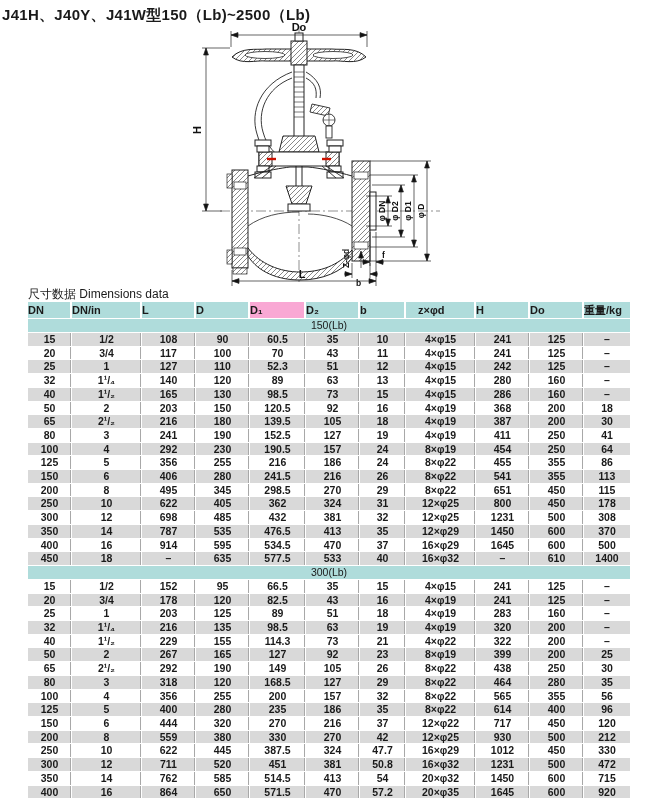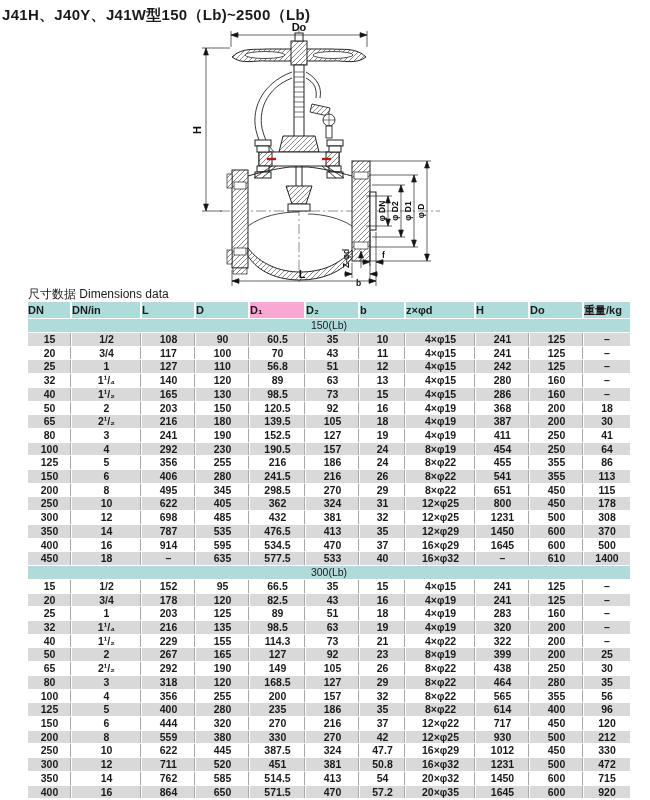--- a/index.html
+++ b/index.html
@@ -245,21 +245,21 @@
   </colgroup>
   <thead>
     <tr>
         <th style="background: rgb(175, 220, 219);">DN</th>
         <th style="background: rgb(175, 220, 219);">DN/in</th>
         <th style="background: rgb(175, 220, 219);">L</th>
         <th style="background: rgb(175, 220, 219);">D</th>
         <th style="background: #f9a8d4;">D₁</th>
         <th style="background: rgb(175, 220, 219);">D₂</th>
         <th style="background: rgb(175, 220, 219);">b</th>
-        <th style="background: rgb(175, 220, 219);">z×φd</th>
+        <th style="background: rgb(175, 220, 219); padding-left: 12px;">z×φd</th>
         <th style="background: rgb(175, 220, 219);">H</th>
         <th style="background: rgb(175, 220, 219);">Do</th>
         <th style="background: rgb(175, 220, 219);">重量/kg</th>
       </tr>
   </thead>
   <tbody>
       <tr class="band">
         <td colspan="11" style="background: rgb(175, 220, 219);">150(Lb)</td>
       </tr>
       <tr class="shade">
@@ -286,21 +286,21 @@
         <td>4×φ15</td>
         <td>241</td>
         <td>125</td>
         <td>–</td>
       </tr>
       <tr class="shade">
         <td>25</td>
         <td>1</td>
         <td>127</td>
         <td>110</td>
-        <td>56.8</td>
+        <td>52.3</td>
         <td>51</td>
         <td>12</td>
         <td>4×φ15</td>
         <td>242</td>
         <td>125</td>
         <td>–</td>
       </tr>
       <tr class="plain">
         <td>32</td>
         <td>1¹/₄</td>

